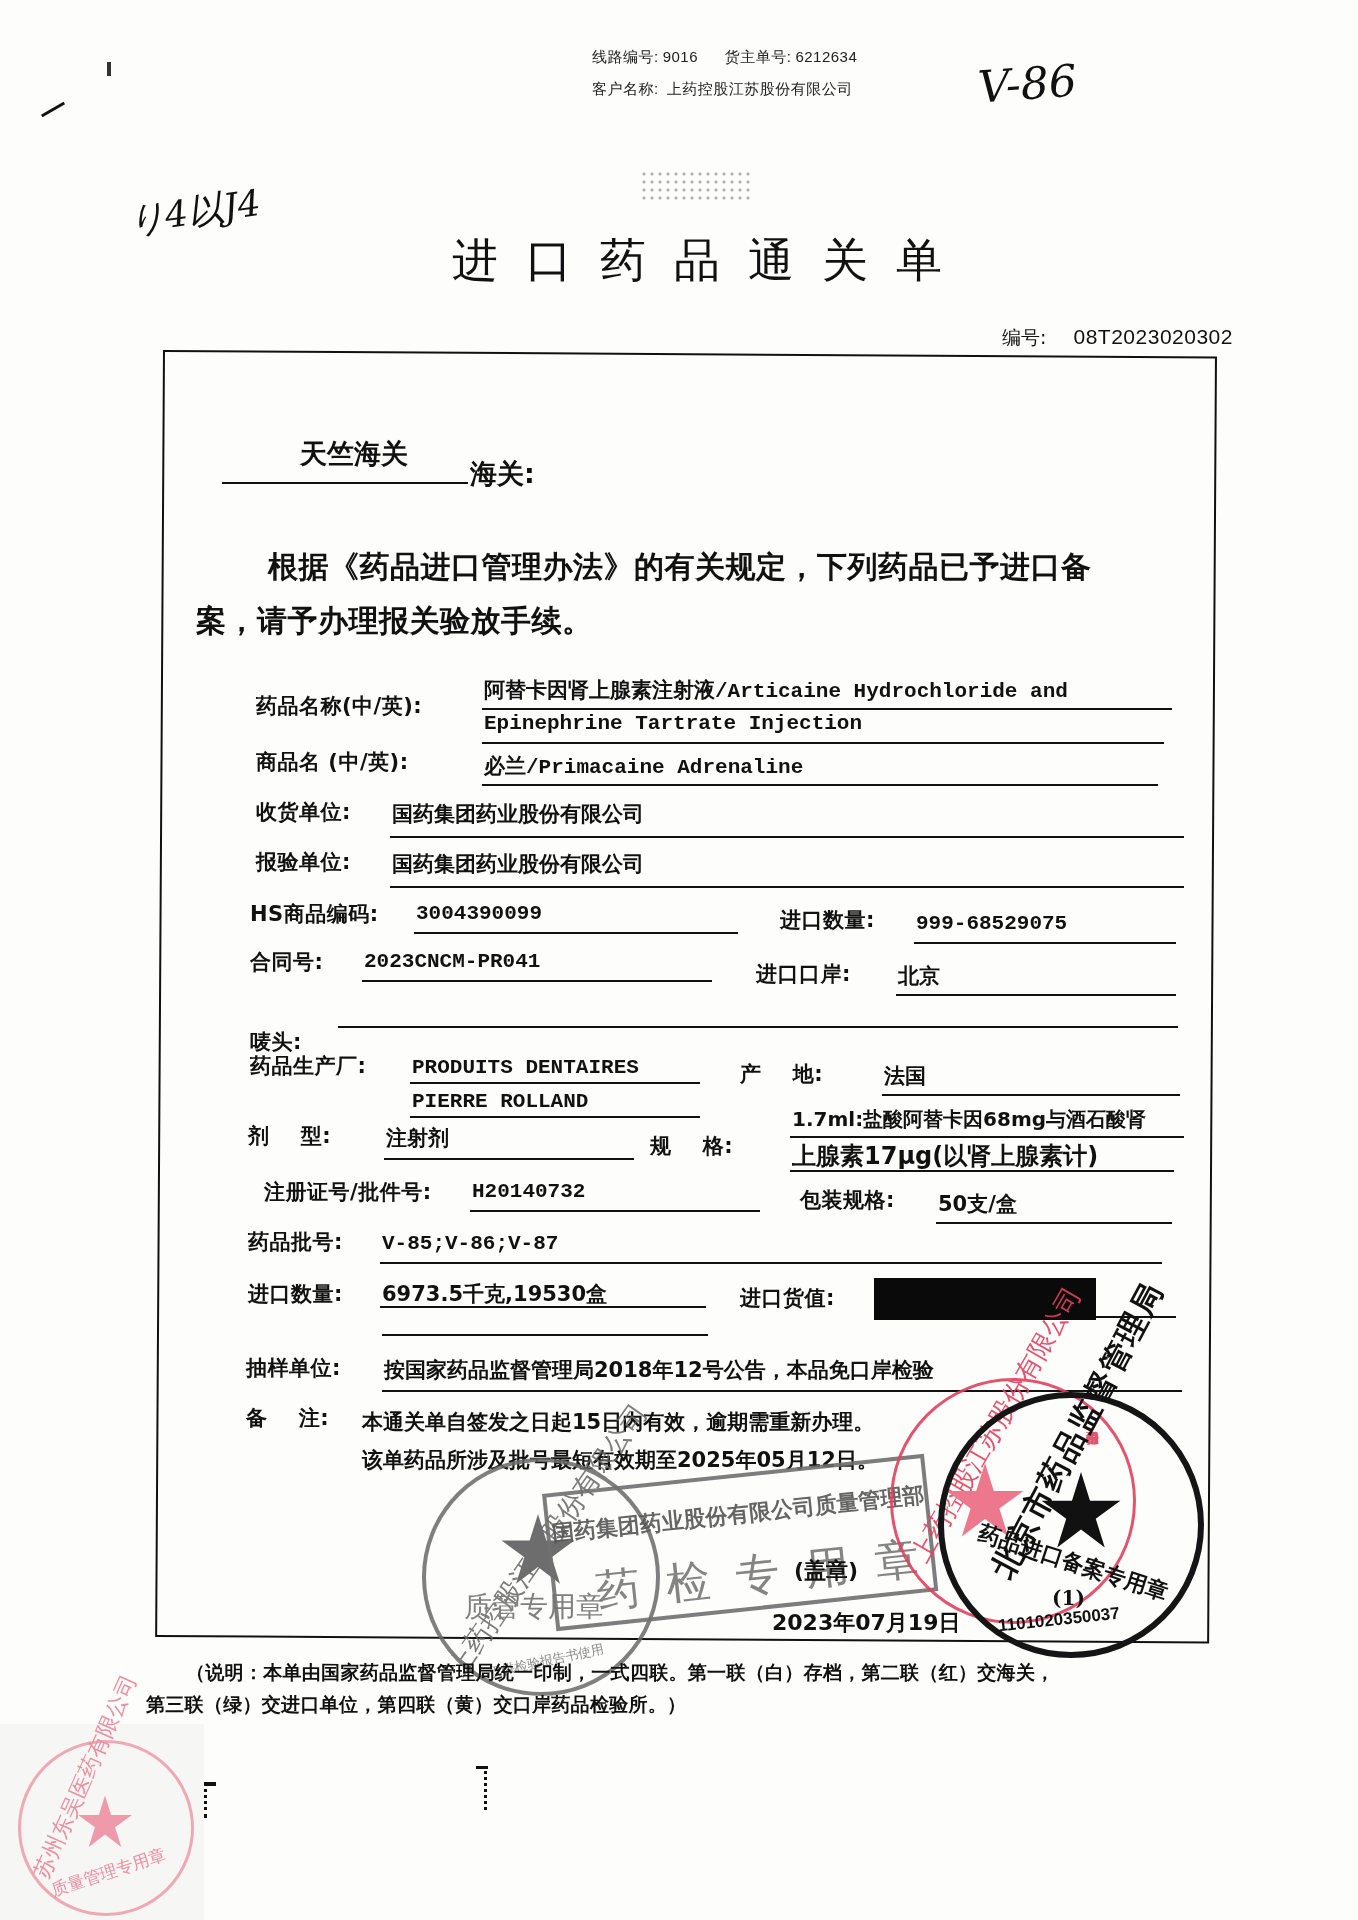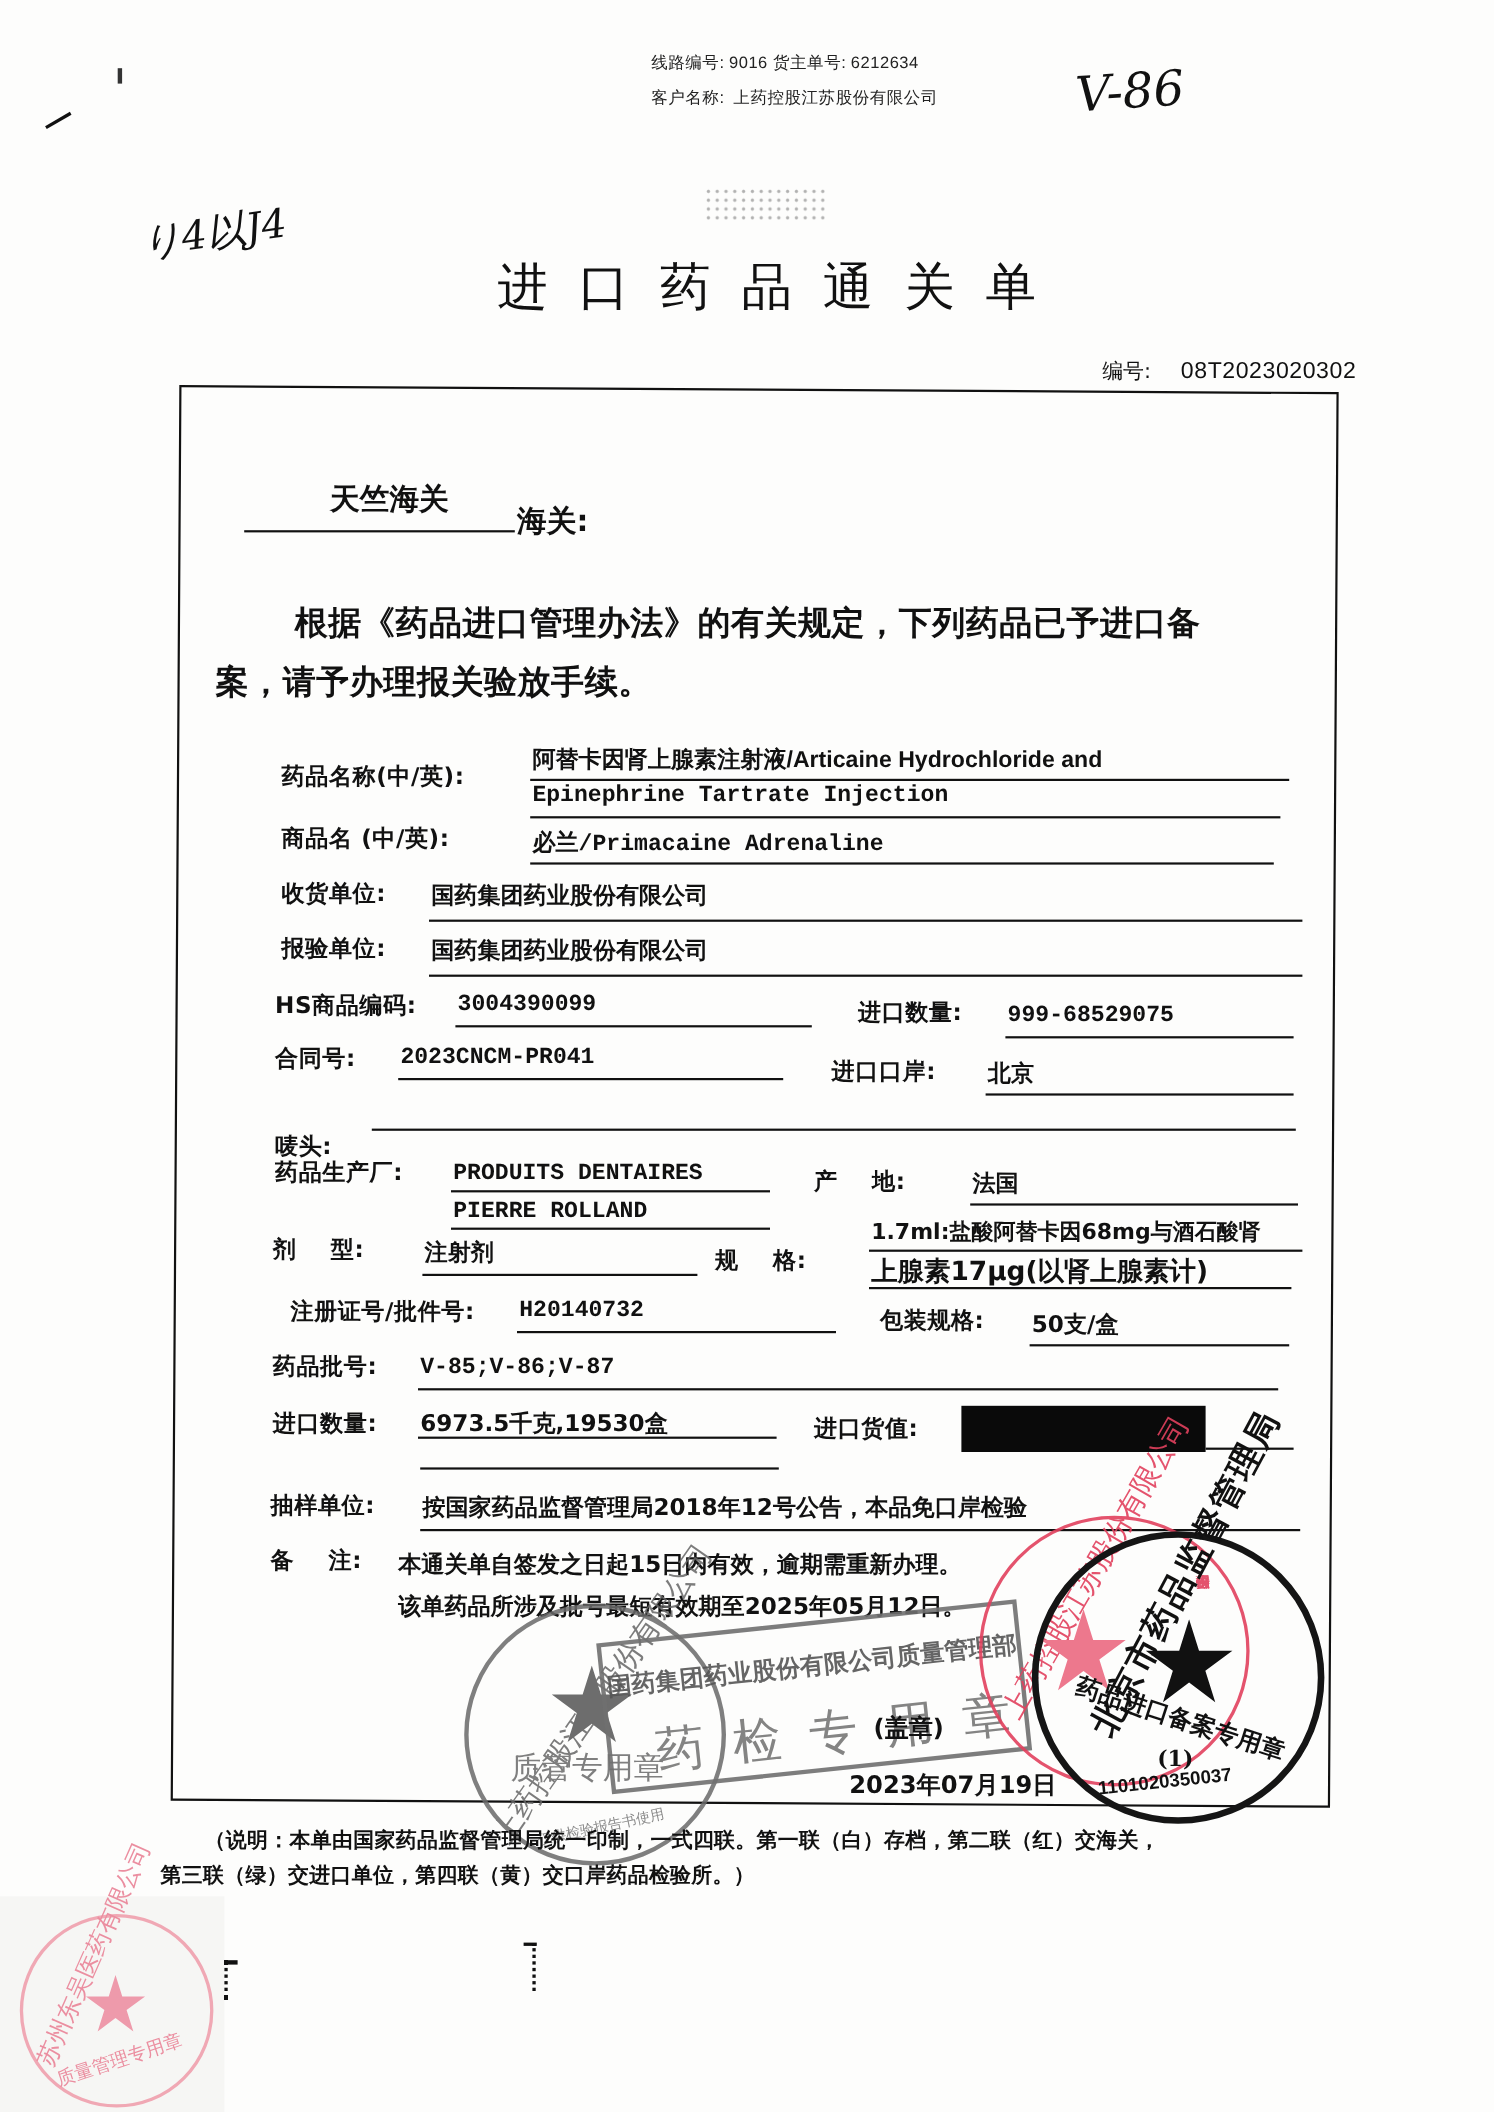--- a/index.html
+++ b/index.html
@@ -29,21 +29,21 @@
   .note { font-size: 19px; font-weight: bold; letter-spacing: 0.3px; }
   .stamp { position: absolute; border-radius: 50%; }
   .stamp-text { position: absolute; font-family: "DejaVu Serif", serif; white-space: nowrap; }
   .star { position: absolute; }
 </style>
 </head>
 <body>
 
 <div class="abs hdr-small" style="left:592px; top:48px;">
   <span>线路编号:</span><span style="margin-left:4px;">9016</span>
-  <span style="text-align:center;">货主单号:</span><span style="margin-left:4px;">6212634</span>
+  <span style="margin-left:22px;text-align:center;">货主单号:</span><span style="margin-left:4px;">6212634</span>
 </div>
 <div class="abs hdr-small" style="left:592px; top:80px;">
   <span>客户名称:</span><span style="margin-left:8px;">上药控股江苏股份有限公司</span>
 </div>
 <div class="abs hand" style="left:978px; top:58px; font-size:44px; transform:rotate(-4deg);">V-86</div>
 <div class="abs hand" style="left:128px; top:188px; font-size:36px; transform:rotate(-8deg);">り4以J4</div>
 <div class="abs" style="left:40px; top:108px; width:26px; height:3px; background:#111; transform:rotate(-30deg);"></div>
 <div class="abs" style="left:107px; top:62px; width:4px; height:14px; background:#333;"></div>
 
 <div class="abs" style="left:640px; top:170px; width:110px; height:30px; background:radial-gradient(circle, #555 1px, transparent 2px) 0 0/8px 8px; opacity:0.45;"></div>
@@ -57,21 +57,21 @@
 <div class="frame"></div>
 
 <div class="abs customs" style="left:300px; top:436px;">天竺海关</div>
 <div class="uline" style="left:222px; top:482px; width:246px;"></div>
 <div class="abs customs" style="left:470px; top:456px;">海关:</div>
 
 <div class="abs para" style="left:268px; top:540px;">根据《药品进口管理办法》的有关规定，下列药品已予进口备</div>
 <div class="abs para" style="left:196px; top:594px;">案，请予办理报关验放手续。</div>
 
 <div class="abs lbl" style="left:256px; top:692px;">药品名称(中/英):</div>
-<div class="abs val" style="left:484px; top:676px;"><span class="mono" style="font-family:Liberation Sans, sans-serif;">阿替卡因肾上腺素注射液/Articaine Hydrochloride and</span></div>
+<div class="abs val" style="left:484px; top:676px;"><span class="mono" style="font-family:Liberation Mono, monospace;">阿替卡因肾上腺素注射液/Articaine Hydrochloride and</span></div>
 <div class="uline" style="left:482px; top:708px; width:690px;"></div>
 <div class="abs mono" style="left:484px; top:712px;">Epinephrine Tartrate Injection</div>
 <div class="uline" style="left:482px; top:742px; width:682px;"></div>
 
 <div class="abs lbl" style="left:256px; top:748px;">商品名 (中/英):</div>
 <div class="abs mono" style="left:484px; top:752px;">必兰/Primacaine Adrenaline</div>
 <div class="uline" style="left:482px; top:784px; width:676px;"></div>
 
 <div class="abs lbl" style="left:256px; top:798px;">收货单位:</div>
 <div class="abs val" style="left:392px; top:800px;">国药集团药业股份有限公司</div>

